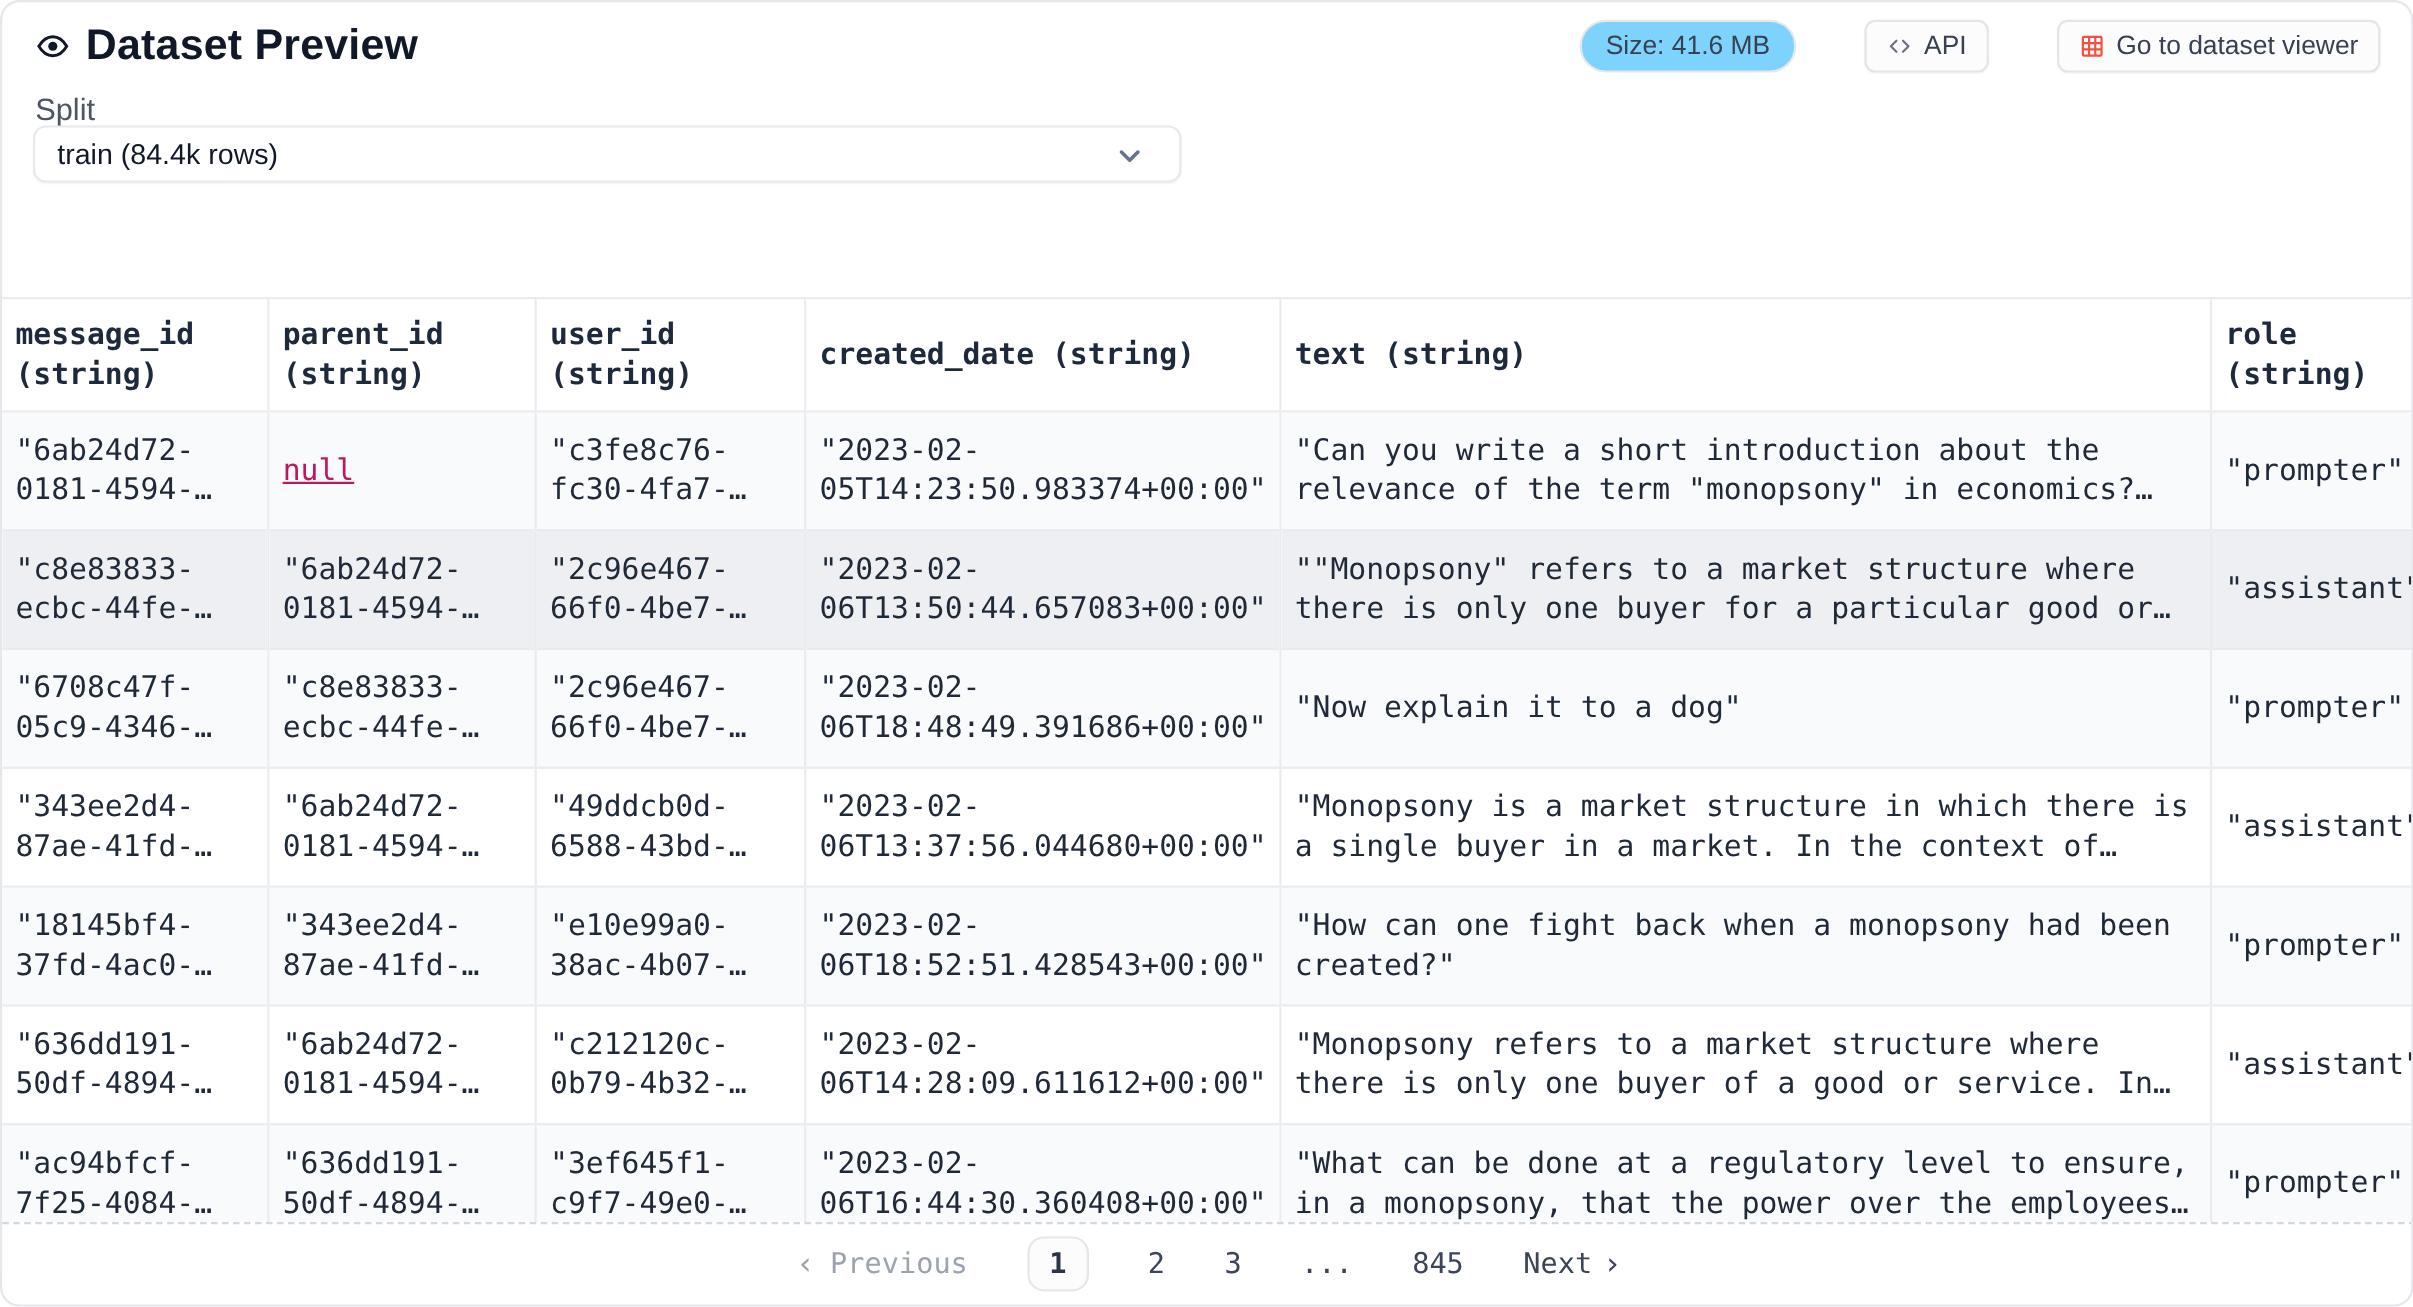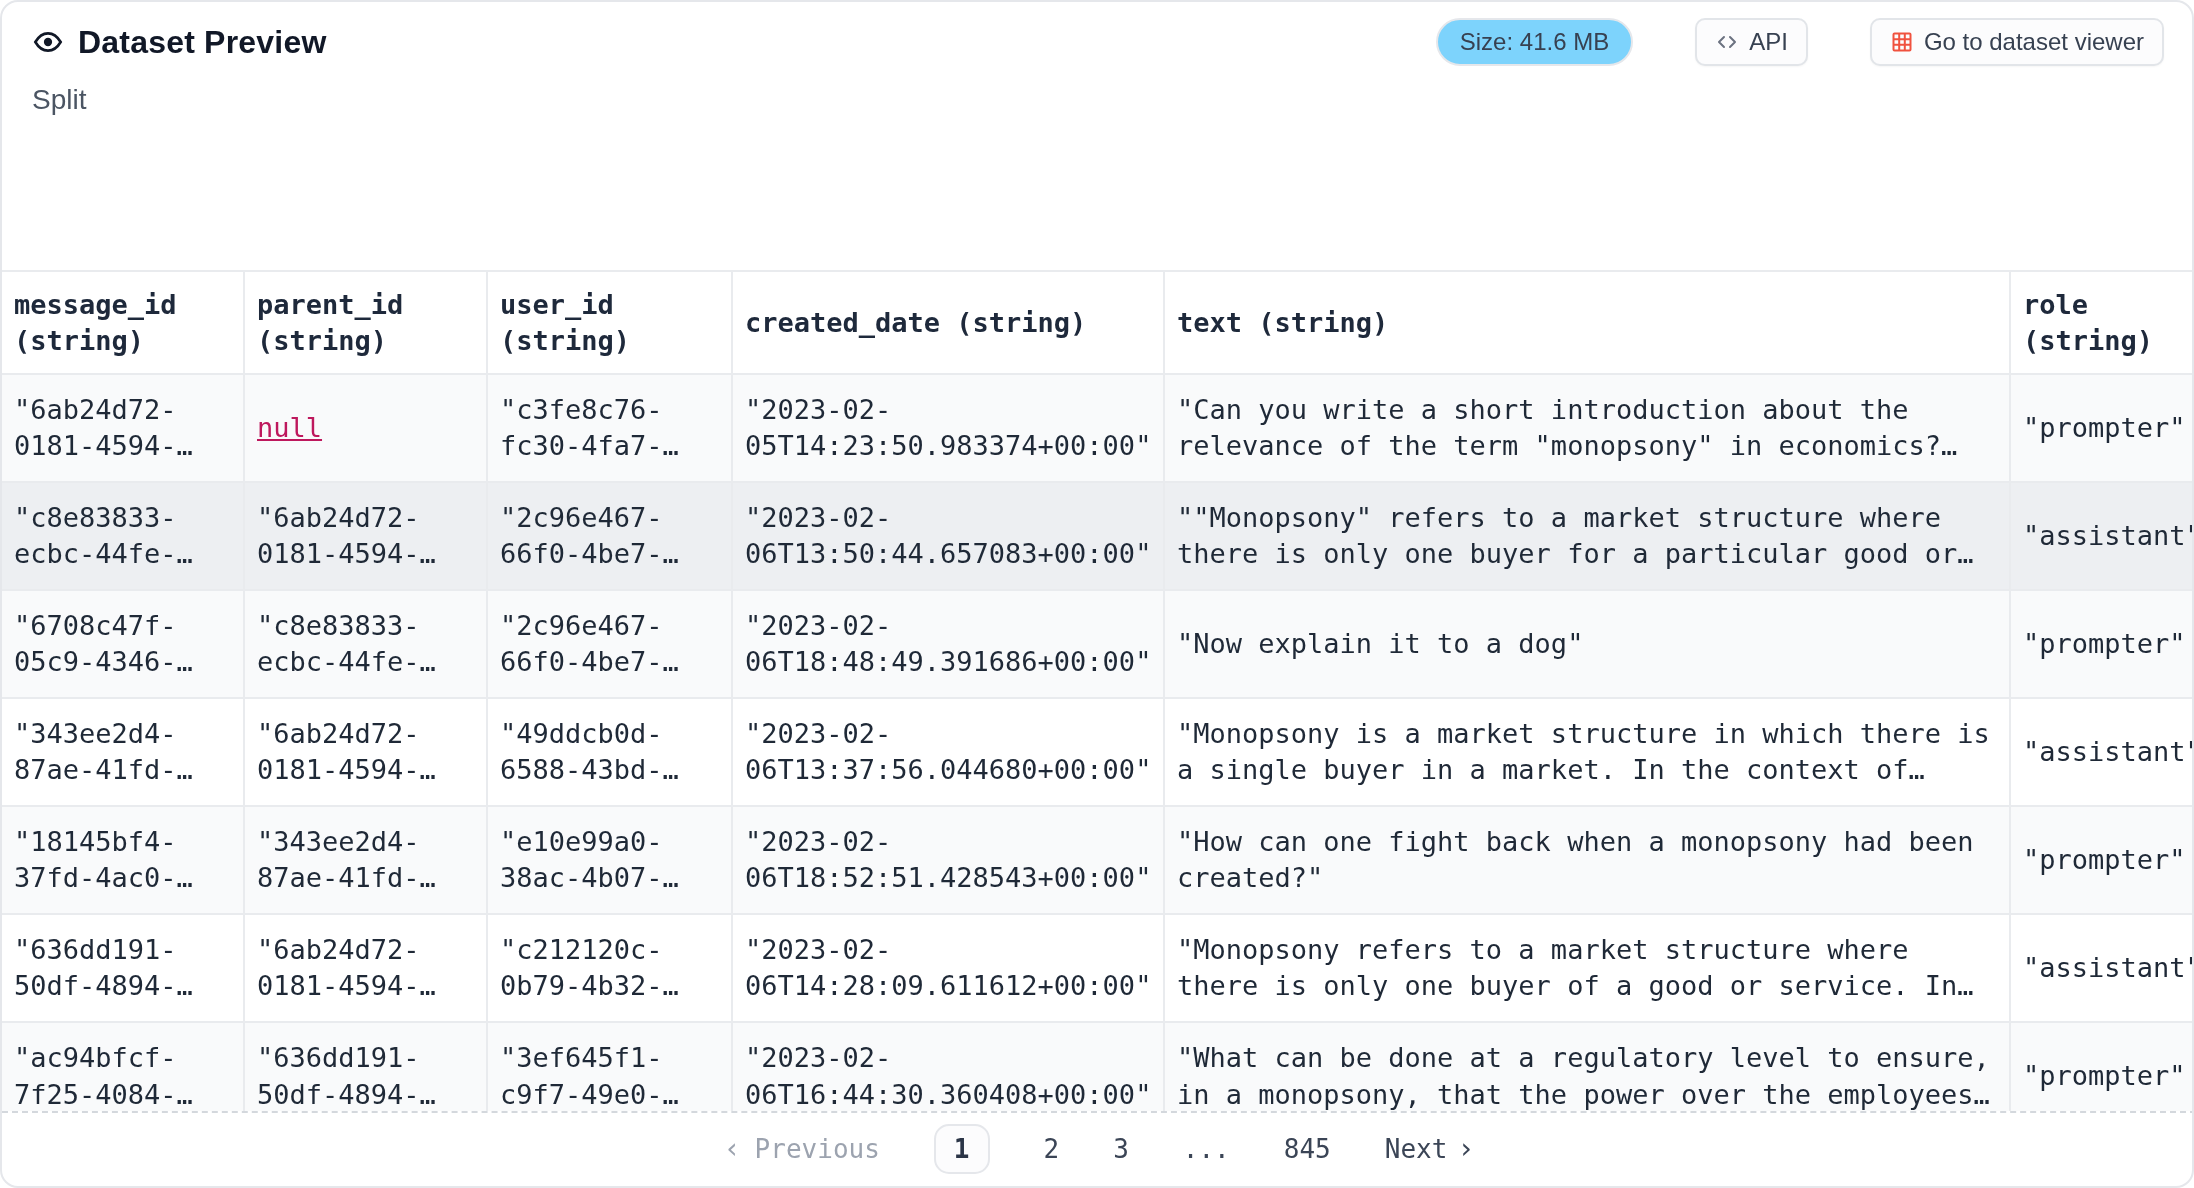--- a/index.html
+++ b/index.html
@@ -8,21 +8,21 @@
 
   .card {
     position:relative; width:2194px; height:1188px;
     background:#fff; border:2px solid #e5e7eb; border-radius:18px;
     overflow:hidden;
   }
 
   
   .topbar { position:absolute; top:16px; left:30px; right:28px; display:flex; justify-content:space-between; align-items:center; }
   .title-wrap { display:flex; align-items:center; gap:14px; }
-  .title-wrap h1 { font-size:32px; font-weight:bold; color:#111827; letter-spacing:.2px; }
+  .title-wrap h1 { font-size:39px; font-weight:bold; color:#111827; letter-spacing:.2px; }
   .eye-icon { display:flex; color:#111827; }
   .actions { display:flex; align-items:center; gap:14px; }
   .pill {
     border:2px solid #e5e7eb; border-radius:999px; background:#7dd3fc;
     padding:8px 22px; font-size:24px; color:#374151;
   }
   .btn {
     display:flex; align-items:center; gap:10px;
     border:2px solid #e2e5e9; border-radius:10px; background:#fcfcfd;
     padding:8px 18px; font-size:24px; color:#374151; cursor:pointer;
@@ -118,20 +118,28 @@
             <line x1="9.2" y1="3.5" x2="9.2" y2="20.5"></line>
               <line x1="14.8" y1="3.5" x2="14.8" y2="20.5"></line>
           </svg>
         </span>
         <span>Go to dataset viewer</span>
       </div>
     </div>
   </div>
 
   <div class="split-label">Split</div>
+  <div class="select-box">
+    <span>train (84.4k rows)</span>
+    <span class="chev">
+      <svg width="30" height="30" viewBox="0 0 24 24" fill="none" stroke="currentColor" stroke-width="2.6" stroke-linecap="round" stroke-linejoin="round">
+        <polyline points="6 9 12 15 18 9"></polyline>
+      </svg>
+    </span>
+  </div>
 
   <div class="table-clip">
     <table>
       <colgroup>
         <col class="c0">
           <col class="c1">
           <col class="c2">
           <col class="c3">
           <col class="c4">
           <col class="c5">

